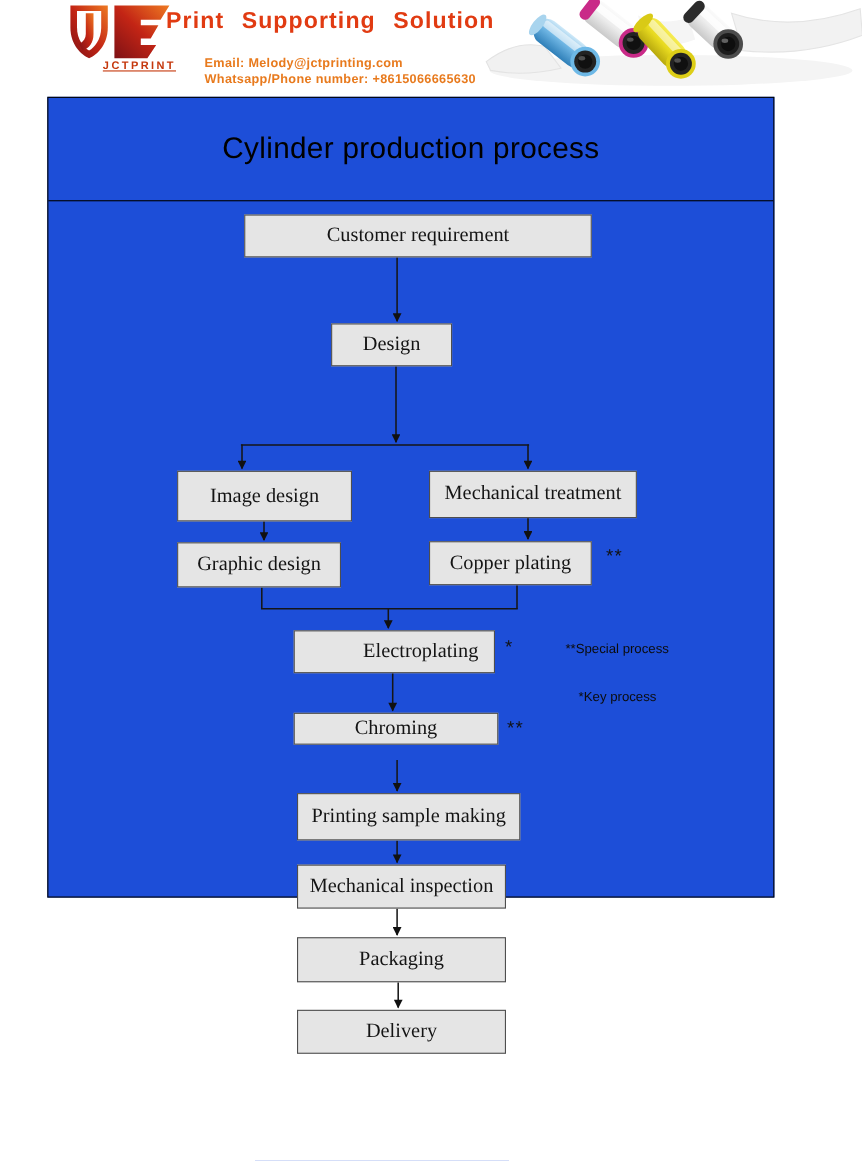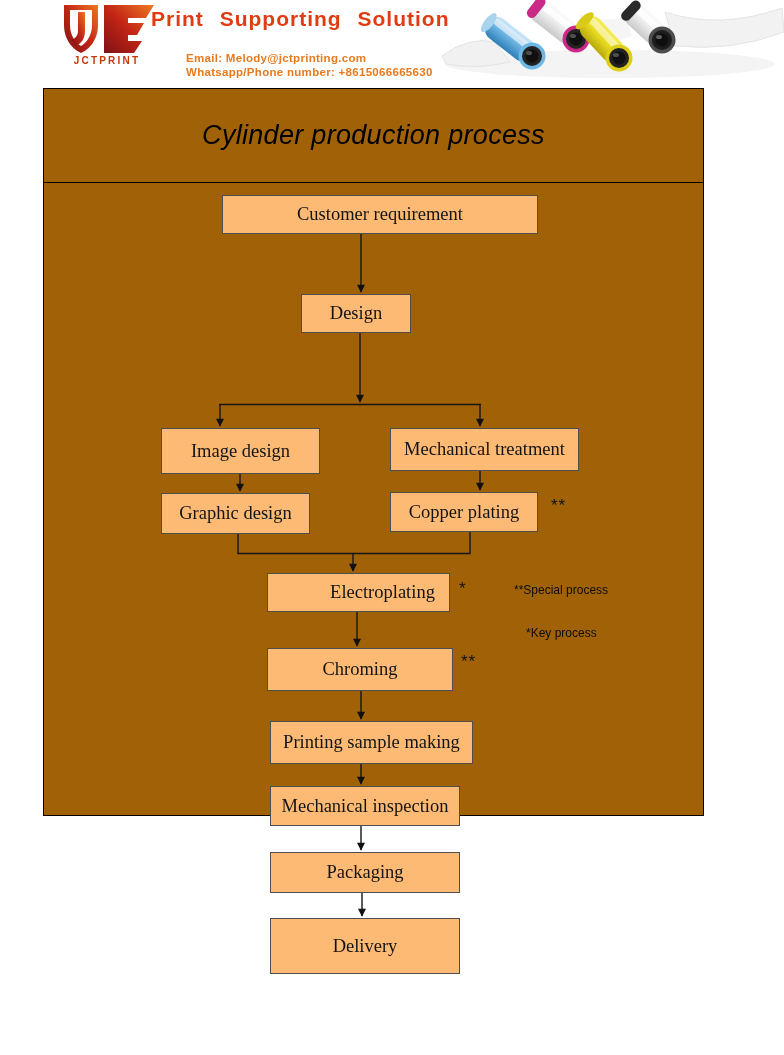--- a/index.html
+++ b/index.html
@@ -1,38 +1,38 @@
 <!DOCTYPE html>
 <html><head>
 <meta charset="utf-8">
 <style>
   html,body{margin:0;padding:0;background:#ffffff;}
   .page{position:relative;width:784px;height:1055px;background:#fff;overflow:hidden;
         font-family:"Liberation Sans",sans-serif;}
 
   
   .logo-svg{position:absolute;left:58px;top:3px;}
-  .logo-text{position:absolute;left:54px;top:55px;width:106px;text-align:center;
-             font-size:10px;font-weight:800;letter-spacing:2.2px;color:#c5380d;}
+  .logo-text{position:absolute;left:54px;top:55px;width:106px;text-align:right;
+             font-size:10px;font-weight:800;letter-spacing:2.2px;color:#c5380d;text-decoration:underline;}
   .brand-title{position:absolute;left:151px;top:7px;font-size:21px;font-weight:700;
                color:#e13b12;letter-spacing:1px;word-spacing:9px;white-space:nowrap;}
   .contact{position:absolute;left:186px;top:52px;font-size:11.5px;font-weight:700;
            color:#e87a1d;line-height:13.5px;letter-spacing:0.3px;white-space:nowrap;}
   .cylinders-svg{position:absolute;left:440px;top:0;}
 
   
   .doc{position:absolute;left:43px;top:88px;width:661px;height:728px;box-sizing:border-box;
-       border:1.6px solid #000;background:#a16207;font-style:italic;}
+       border:1.6px solid #000;background:#1d4ed8;}
   .title-row{position:absolute;left:0;top:0;width:100%;height:94px;box-sizing:border-box;
              border-bottom:1.4px solid #000;display:flex;align-items:center;justify-content:center;}
   .doc-title{margin:0;font-size:27px;font-weight:400;color:#000;letter-spacing:0.3px;}
 
   
   .connectors{position:absolute;left:0;top:0;pointer-events:none;}
-  .node{position:absolute;box-sizing:border-box;border:1.4px solid #4e4e4e;background:#fdba74;
+  .node{position:absolute;box-sizing:border-box;border:1.4px solid #4e4e4e;background:#e5e5e5;
         display:flex;align-items:center;justify-content:center;white-space:nowrap;
         font-family:"Liberation Serif","DejaVu Serif",serif;font-size:18.5px;color:#141414;}
   .fmark{position:absolute;font-size:17px;color:#111;letter-spacing:1px;}
   .legend-line{position:absolute;font-size:12px;color:#0c0c0c;white-space:nowrap;}
 </style>
 </head>
 <body>
 
 <div class="page">
 
@@ -163,25 +163,25 @@
     </g>
   </svg>
 
   <div class="node" style="left:222px;top:195px;width:316px;height:39px;">Customer requirement</div>
   <div class="node" style="left:301px;top:294px;width:110px;height:39px;">Design</div>
   <div class="node" style="left:161px;top:428px;width:159px;height:46px;">Image design</div>
   <div class="node" style="left:390px;top:428px;width:189px;height:43px;">Mechanical treatment</div>
   <div class="node" style="left:161px;top:493px;width:149px;height:41px;">Graphic design</div>
   <div class="node" style="left:390px;top:492px;width:148px;height:40px;">Copper plating</div>
   <div class="node" style="left:267px;top:573px;width:183px;height:39px;padding-left:48px;">Electroplating</div>
-  <div class="node" style="left:267px;top:648px;width:186px;height:43px;">Chroming</div>
+  <div class="node" style="left:267px;top:648px;width:186px;height:29px;">Chroming</div>
   <div class="node" style="left:270px;top:721px;width:203px;height:43px;text-align:right;">Printing sample making</div>
   <div class="node" style="left:270px;top:786px;width:190px;height:40px;">Mechanical inspection</div>
   <div class="node" style="left:270px;top:852px;width:190px;height:41px;">Packaging</div>
-  <div class="node" style="left:270px;top:918px;width:190px;height:56px;">Delivery</div>
+  <div class="node" style="left:270px;top:918px;width:190px;height:40px;">Delivery</div>
 
   <span class="fmark" style="left:551px;top:496px;">**</span>
   <span class="fmark" style="left:459px;top:579px;">*</span>
   <span class="fmark" style="left:461px;top:652px;">**</span>
 
   <div class="legend-line" style="left:514px;top:583px;">**Special process</div>
   <div class="legend-line" style="left:526px;top:626px;">*Key process</div>
 
 </div>
 

